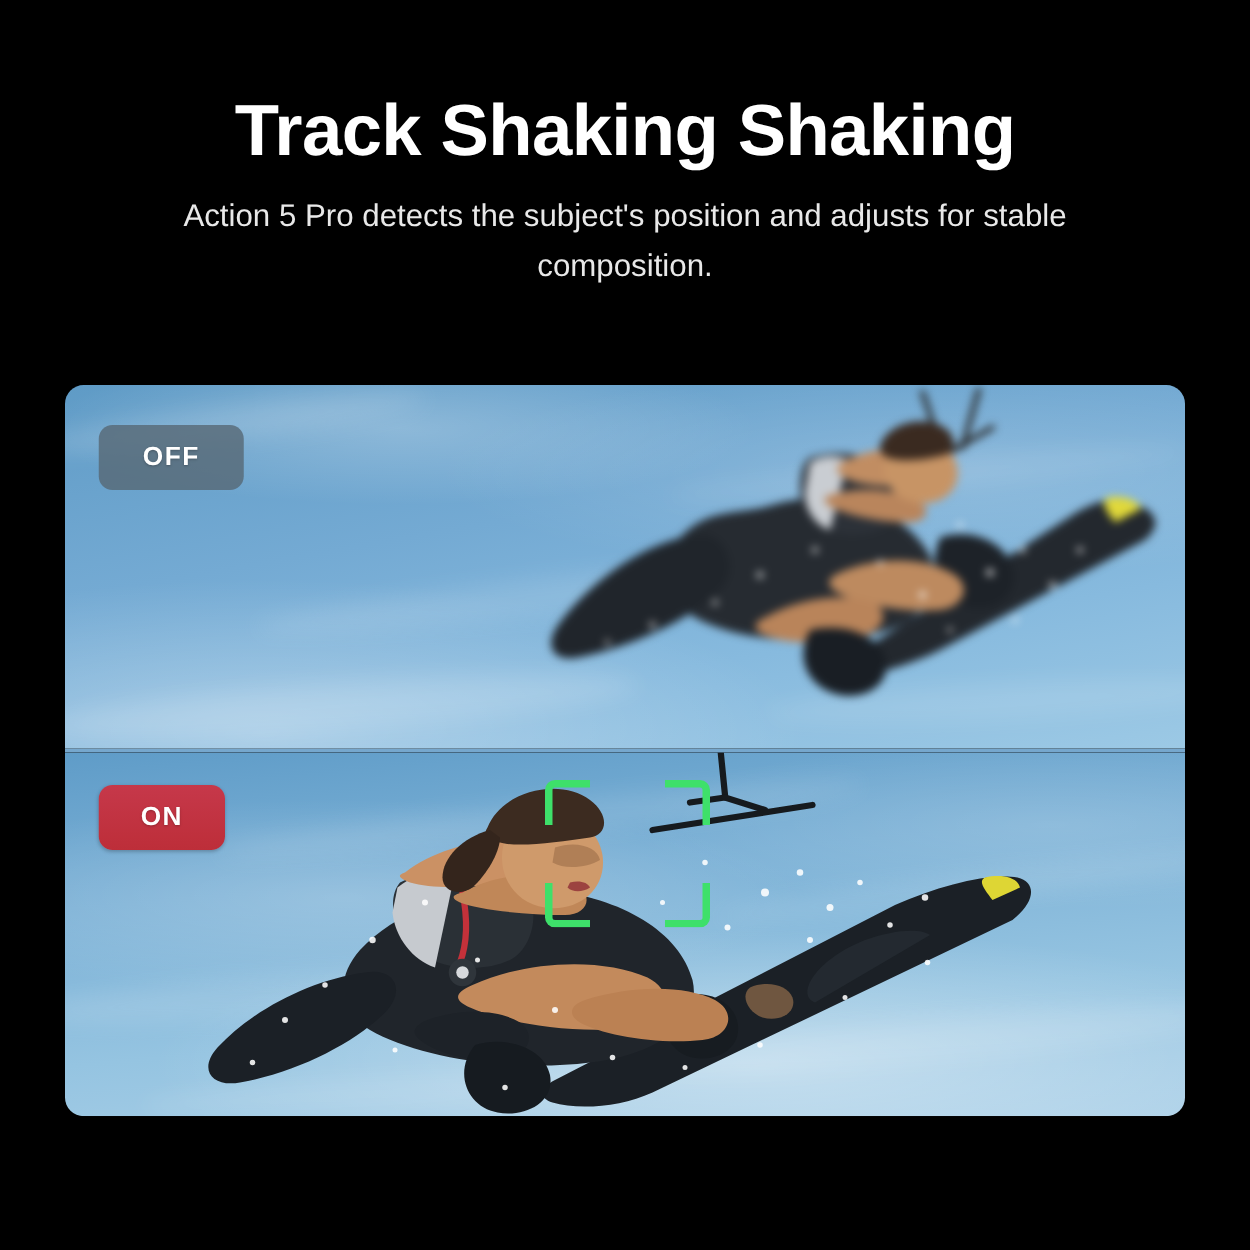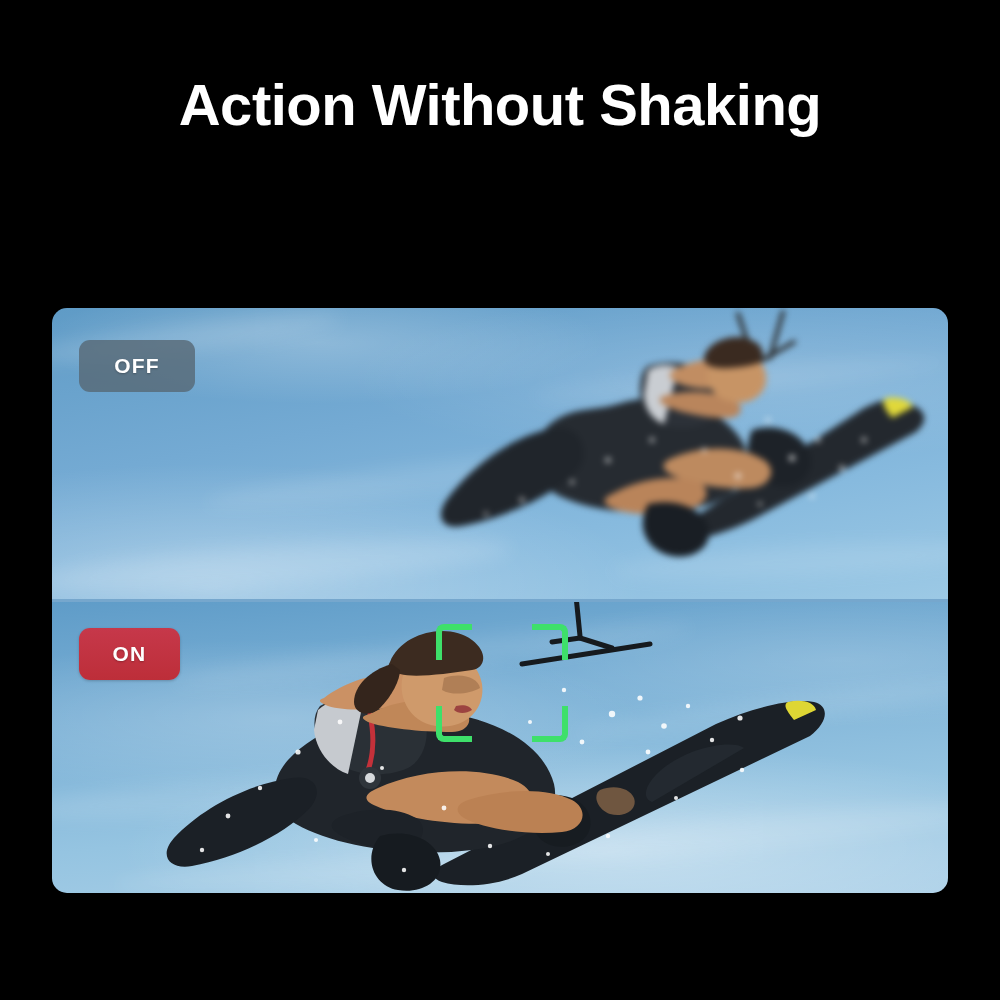--- a/index.html
+++ b/index.html
@@ -153,21 +153,22 @@
   .brk-tr { right: 0; top: 0;  border-right-width: 6px; border-top-width: 6px;   border-top-right-radius: 8px; }
   .brk-bl { left: 0;  bottom: 0; border-left-width: 6px; border-bottom-width: 6px; border-bottom-left-radius: 8px; }
   .brk-br { right: 0; bottom: 0; border-right-width: 6px; border-bottom-width: 6px; border-bottom-right-radius: 8px; }
 </style>
 </head>
 <body>
 
 <div class="page">
 
   <div class="header">
-    <h1 class="title">Action Without Shaking</h1>
+    <h1 class="title">Track Shaking Shaking</h1>
+    <p class="subtitle">Action 5 Pro detects the subject's position and adjusts for stable composition.</p>
   </div>
 
   <div class="compare-card">
 
     <div class="panel">
 
       <div class="sky sky-off">
         <div class="wisp" style="left:-40px; top:18px;  width:330px; height:26px; transform:rotate(-7deg); opacity:.45;"></div>
         <div class="wisp" style="left:150px; top:150px; width:560px; height:30px; transform:rotate(-6deg); opacity:.40;"></div>
         <div class="wisp" style="left:480px; top:60px;  width:420px; height:22px; transform:rotate(-5deg); opacity:.30;"></div>

